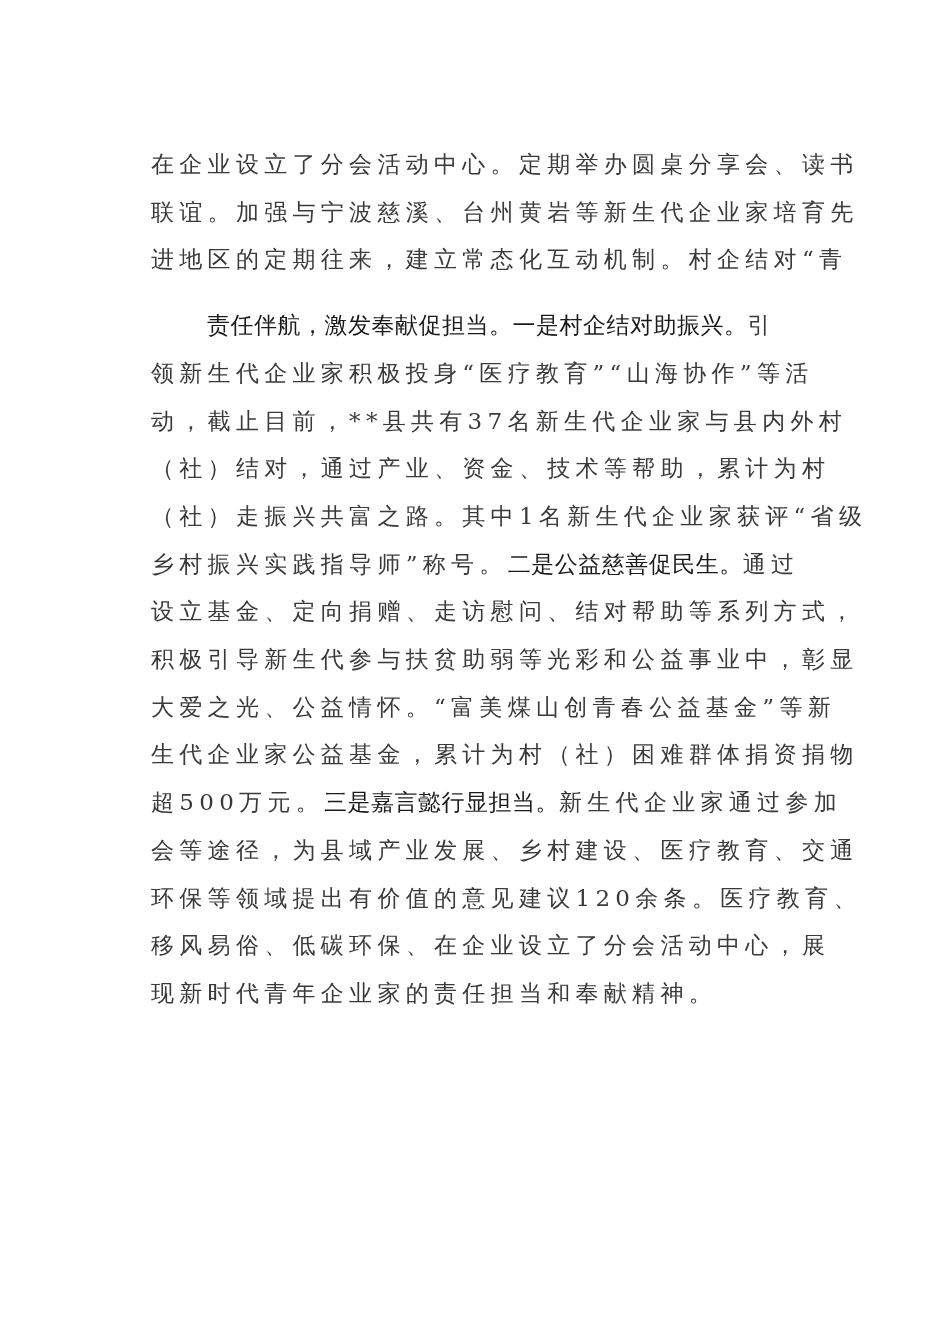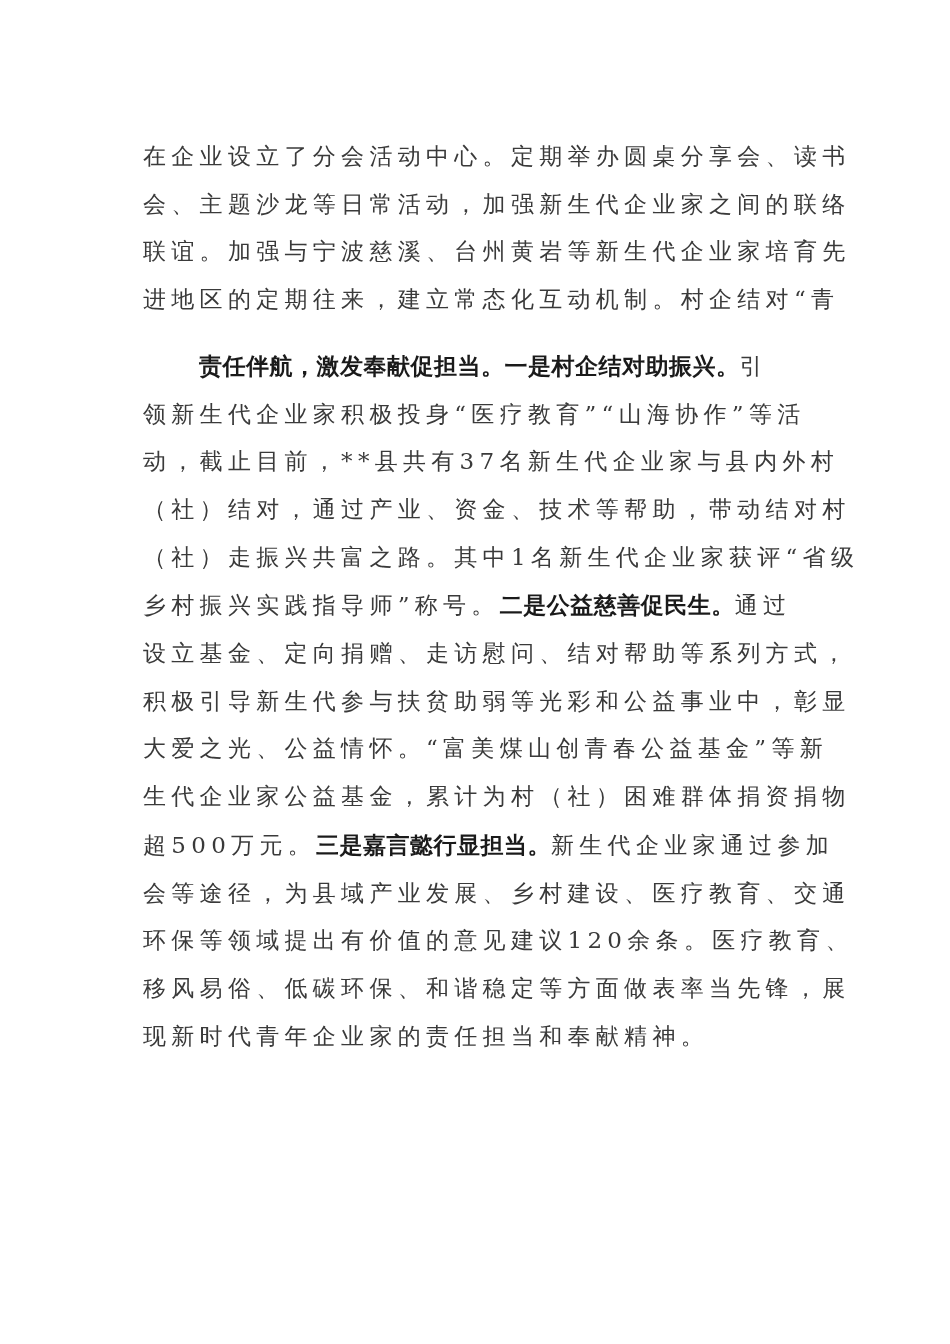--- a/index.html
+++ b/index.html
@@ -5,47 +5,46 @@
   html, body { margin: 0; padding: 0; background: #ffffff; }
   body { width: 950px; height: 1344px; position: relative; overflow: hidden; }
   .page { position: absolute; left: 143px; top: 133px; width: 690px; }
   .para {
     font-family: "DejaVu Serif", "Liberation Serif", serif;
     font-size: 23px;
     line-height: 47.7px;
     letter-spacing: 5.3px;
     color: #3a3a3a;
     text-align: justify;
-    margin: 0;
+    margin: 8px;
   }
   .para.indent { text-indent: 56px; margin-top: 18px; }
-  .bold { font-weight: bold; color: #1a1a1a; letter-spacing: 0.5px; }
+  .bold { font-weight: normal; color: #1a1a1a; letter-spacing: 0.5px; }
   .line { display: block; white-space: nowrap; }
 </style>
 </head>
 <body>
 
 <div class="page">
   <div class="para">
     <span class="line">在企业设立了分会活动中心。定期举办圆桌分享会、读书</span>
-    <span class="line">会、主题沙龙等日常活动，加强新生代企业家之间的联络</span>
     <span class="line">联谊。加强与宁波慈溪、台州黄岩等新生代企业家培育先</span>
     <span class="line">进地区的定期往来，建立常态化互动机制。村企结对“青</span>
   </div>
 
   <div class="para indent">
     <span class="line"><span class="bold">责任伴航，激发奉献促担当。</span><span class="bold">一是村企结对助振兴。</span><span>引</span></span>
     <span class="line" style="text-indent:0">领新生代企业家积极投身“医疗教育”“山海协作”等活</span>
     <span class="line" style="text-indent:0">动，截止目前，**县共有37名新生代企业家与县内外村</span>
-    <span class="line" style="text-indent:0">（社）结对，通过产业、资金、技术等帮助，带动结对村</span>
+    <span class="line" style="text-indent:0">（社）结对，通过产业、资金、技术等帮助，累计为村</span>
     <span class="line" style="text-indent:0">（社）走振兴共富之路。其中1名新生代企业家获评“省级</span>
     <span class="line" style="text-indent:0"><span>乡村振兴实践指导师”称号。</span><span class="bold">二是公益慈善促民生。</span><span>通过</span></span>
     <span class="line" style="text-indent:0">设立基金、定向捐赠、走访慰问、结对帮助等系列方式，</span>
     <span class="line" style="text-indent:0">积极引导新生代参与扶贫助弱等光彩和公益事业中，彰显</span>
     <span class="line" style="text-indent:0">大爱之光、公益情怀。“富美煤山创青春公益基金”等新</span>
     <span class="line" style="text-indent:0">生代企业家公益基金，累计为村（社）困难群体捐资捐物</span>
     <span class="line" style="text-indent:0"><span>超500万元。</span><span class="bold">三是嘉言懿行显担当。</span><span>新生代企业家通过参加</span></span>
     <span class="line" style="text-indent:0">会等途径，为县域产业发展、乡村建设、医疗教育、交通</span>
     <span class="line" style="text-indent:0">环保等领域提出有价值的意见建议120余条。医疗教育、</span>
-    <span class="line" style="text-indent:0">移风易俗、低碳环保、和谐稳定等方面做表率当先锋，展</span>
+    <span class="line" style="text-indent:0">移风易俗、低碳环保、在企业设立了分会活动中心，展</span>
     <span class="line" style="text-indent:0">现新时代青年企业家的责任担当和奉献精神。</span>
   </div>
 </div>
 
 </body></html>

